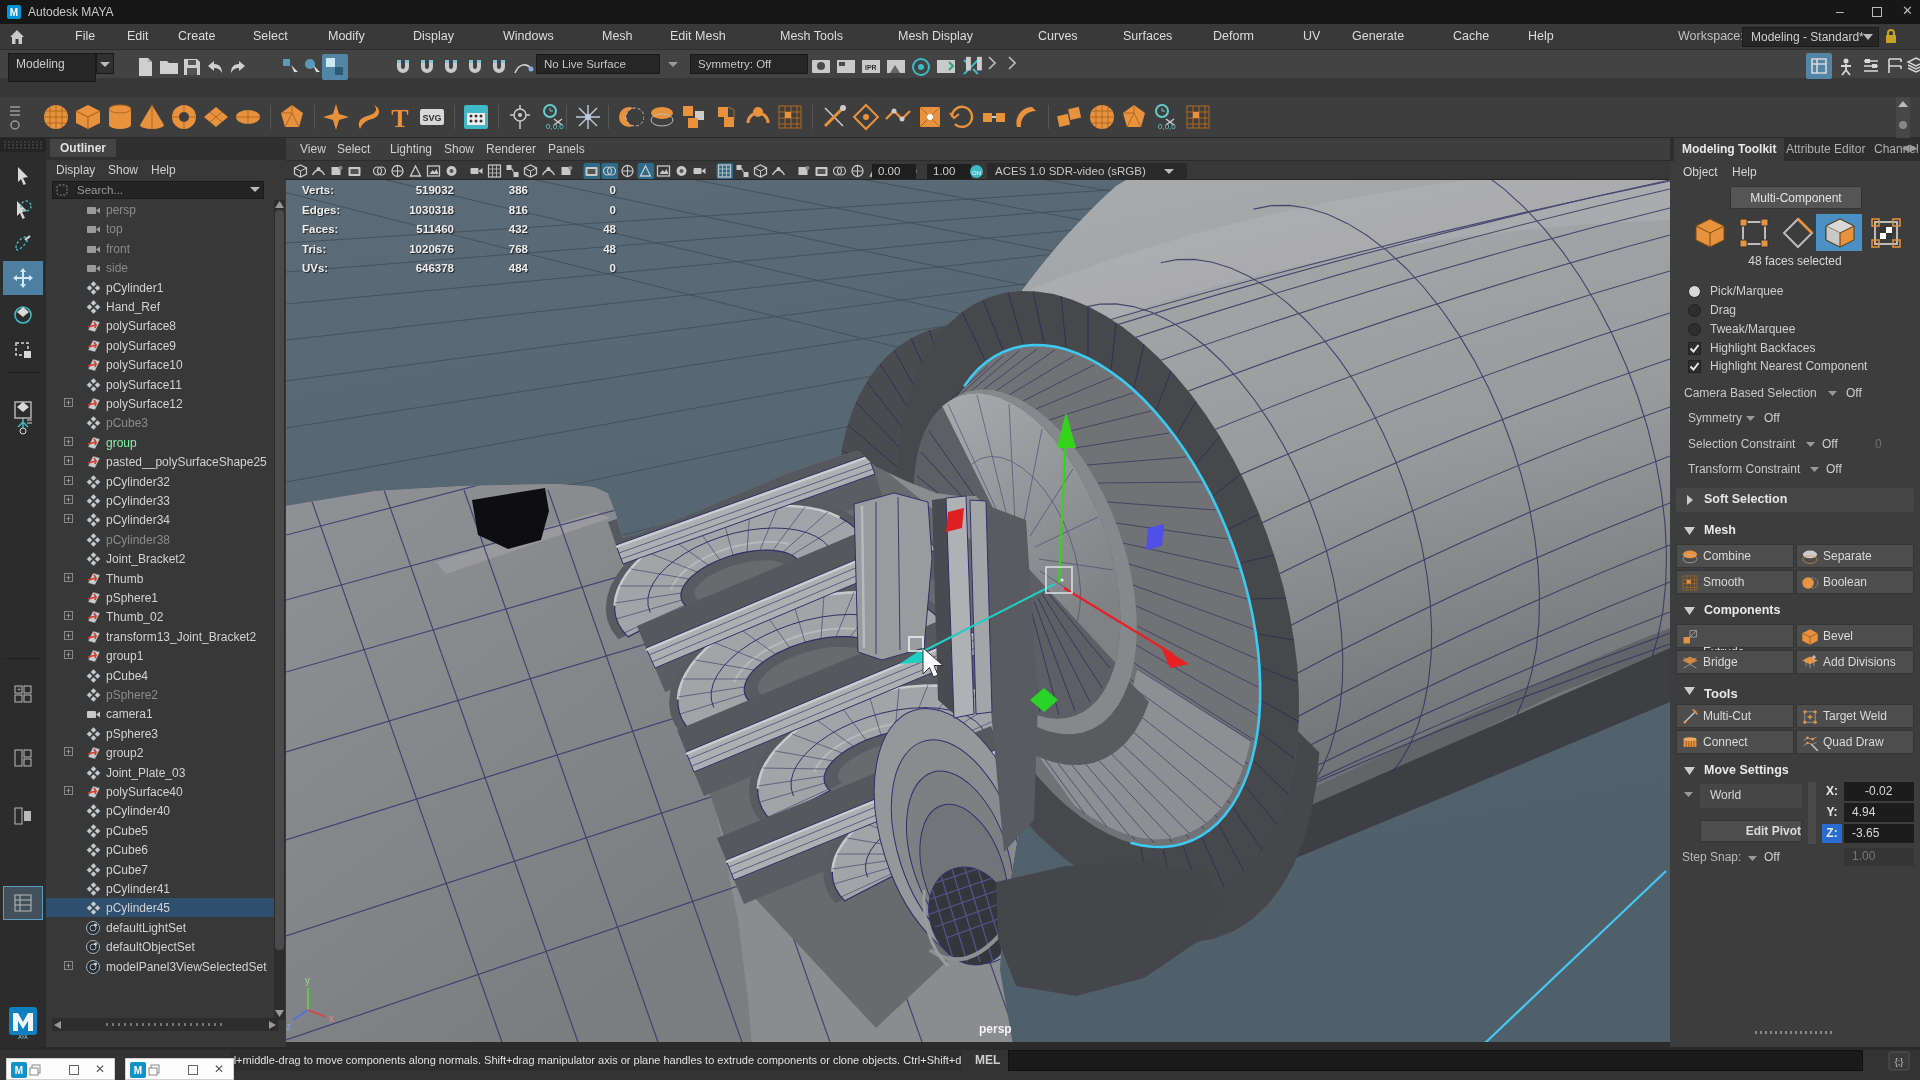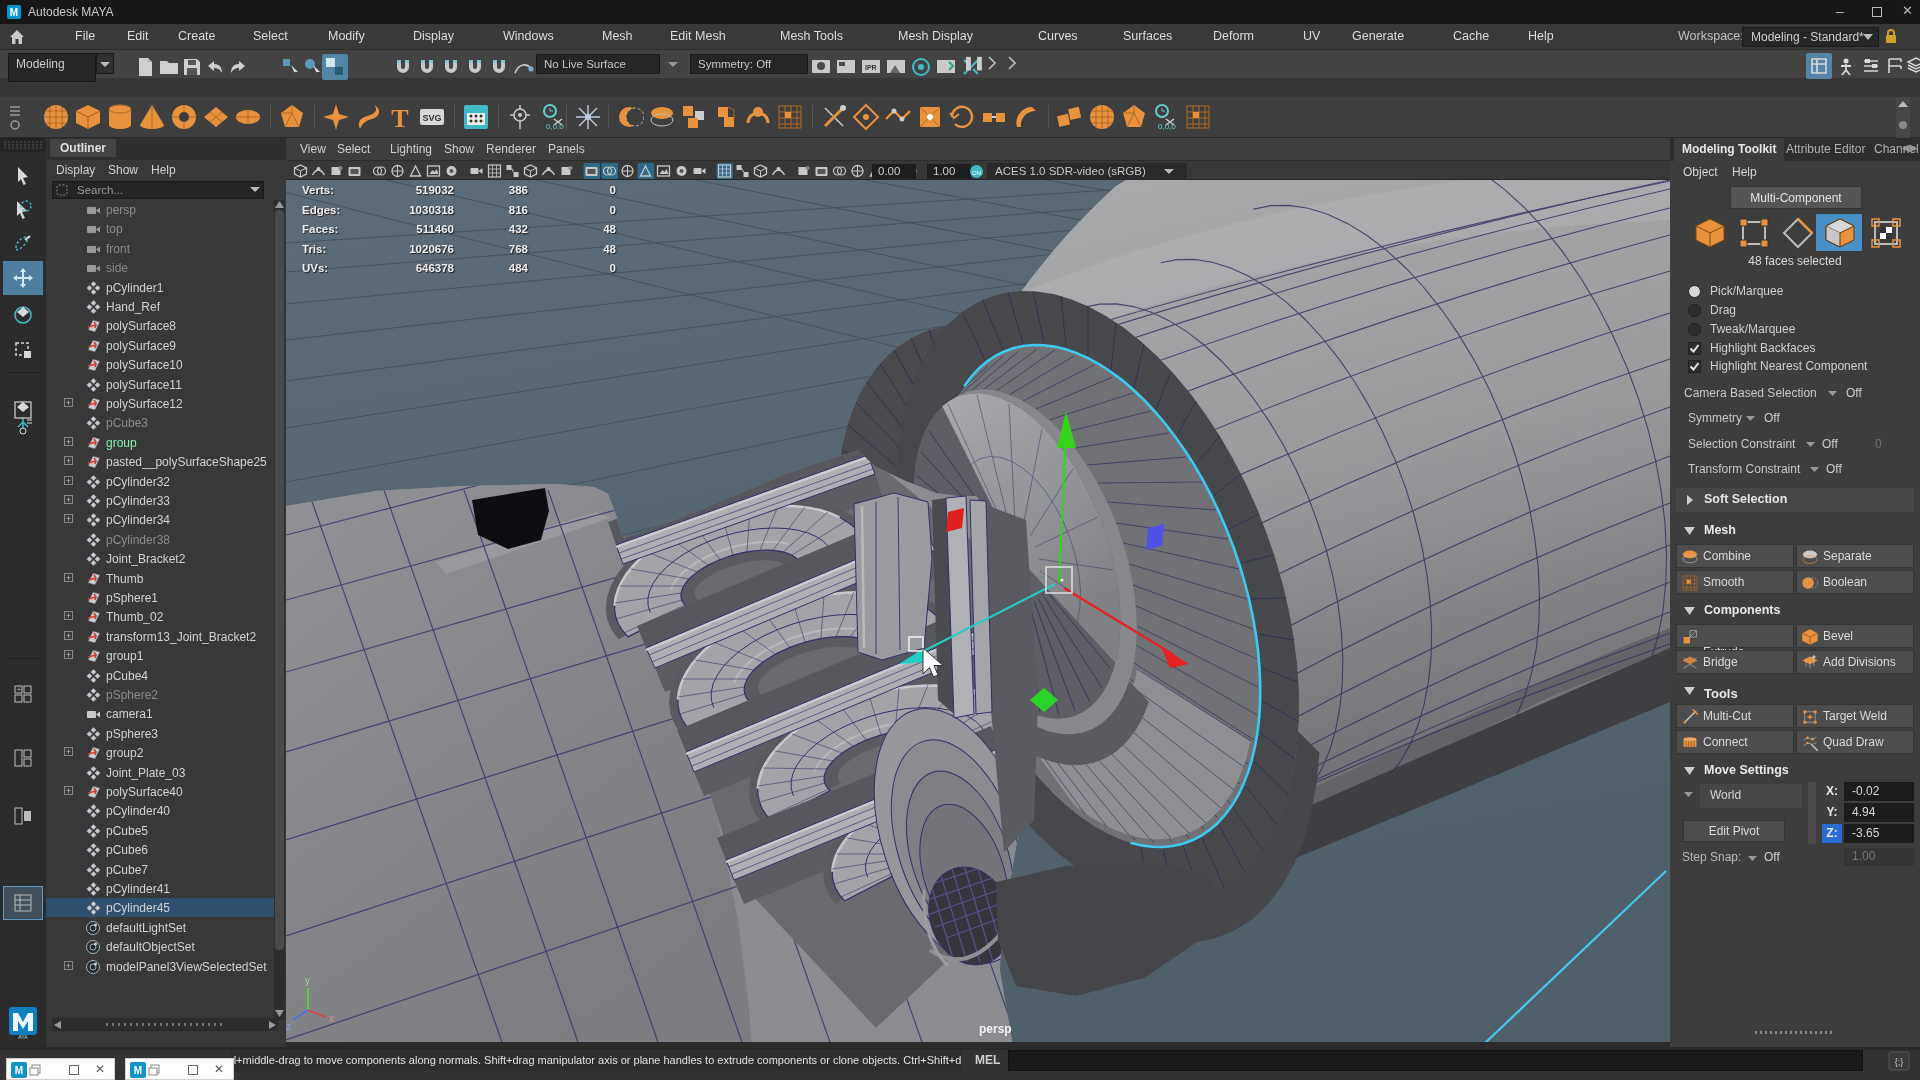--- a/index.html
+++ b/index.html
@@ -1465,24 +1465,24 @@
       <div class="abs" style="left:6px;top:622px;width:238px;height:22px">
         <svg style="position:absolute;left:8px;top:7px" width="11" height="8">
           <path d="M0 0 H11 L5.5 8Z" fill="#ccc"></path>
         </svg>
         <span style="position:absolute;left:28px;top:3px;color:#e8e8e8;font-weight:bold;font-size:12.5px">Move Settings</span>
       </div>
       <svg class="abs" style="left:14px;top:654px" width="9" height="5">
         <path d="M0 0 L4.5 5 L9 0Z" fill="#999"></path>
       </svg>
       <div class="abs" style="left:30px;top:646px;width:102px;height:24px;background:#464646;color:#d5d5d5;font-size:12px;line-height:23px;padding-left:10px">World</div>
-      <div class="btn2" style="left:13px;top:682px;width:102px;height:22px;text-align:center;line-height:21px;font-weight:normal">Edit Pivot</div>
+      <div class="btn2" style="left:30px;top:682px;width:102px;height:22px;text-align:right;line-height:21px;font-weight:bold">Edit Pivot</div>
       <div class="abs" style="left:138px;top:644px;width:8px;height:62px;background:#4a4a4a"></div>
       <div class="abs" style="left:152px;top:644px;width:20px;height:19px;background:#3d3d3d;color:#e8e8e8;font-size:12px;font-weight:bold;text-align:center;line-height:18px">X:</div>
-      <div class="abs" style="left:174px;top:644px;width:70px;height:19px;background:#1c1c1c;color:#d8d8d8;font-size:12px;line-height:18px;padding-left:8px">-0.02</div>
+      <div class="abs" style="left:174px;top:644px;width:70px;height:19px;background:#1c1c1c;color:#d8d8d8;font-size:12px;line-height:18px;padding-left:21px">-0.02</div>
       <div class="abs" style="left:152px;top:665px;width:20px;height:19px;background:#3d3d3d;color:#e8e8e8;font-size:12px;font-weight:bold;text-align:center;line-height:18px">Y:</div>
       <div class="abs" style="left:174px;top:665px;width:70px;height:19px;background:#1c1c1c;color:#d8d8d8;font-size:12px;line-height:18px;padding-left:8px">4.94</div>
       <div class="abs" style="left:152px;top:686px;width:20px;height:19px;background:#2a6bd2;color:#e8e8e8;font-size:12px;font-weight:bold;text-align:center;line-height:18px">Z:</div>
       <div class="abs" style="left:174px;top:686px;width:70px;height:19px;background:#1c1c1c;color:#d8d8d8;font-size:12px;line-height:18px;padding-left:8px">-3.65</div>
       <div class="rp-t" style="left:12px;top:712px;color:#b8b8b8">Step Snap:</div>
       <svg class="abs" style="left:78px;top:718px" width="9" height="5">
         <path d="M0 0 L4.5 5 L9 0Z" fill="#999"></path>
       </svg>
       <div class="rp-t" style="left:94px;top:712px">Off</div>
       <div class="abs" style="left:174px;top:710px;width:70px;height:18px;background:#353535;color:#777;font-size:12px;line-height:17px;padding-left:8px">1.00</div>

